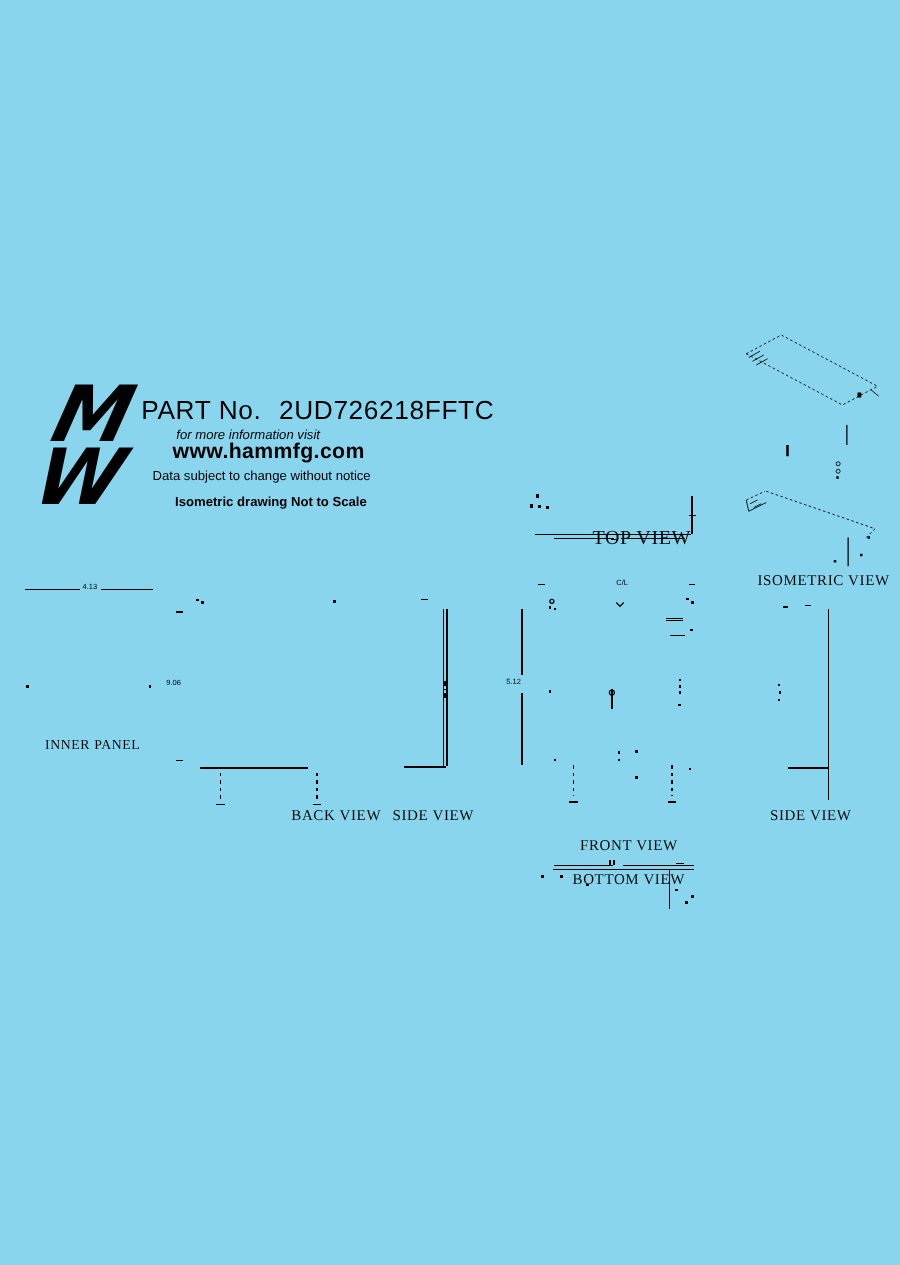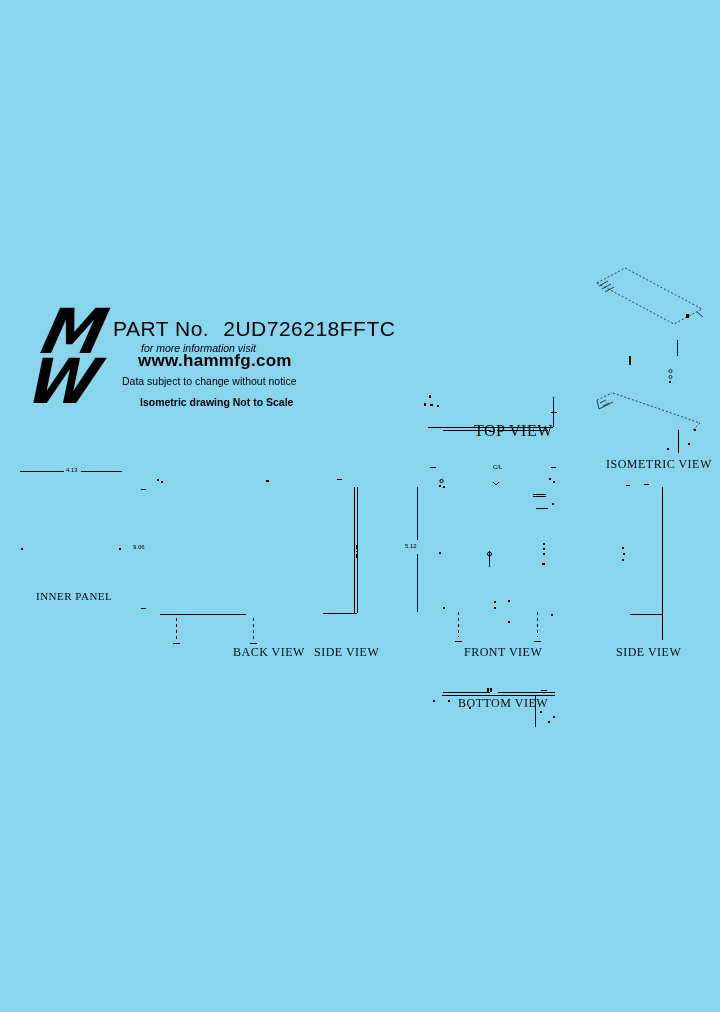--- a/index.html
+++ b/index.html
@@ -33,21 +33,21 @@
   
   .view-label{
     font-family:"Liberation Serif", serif;
     font-size:12px;letter-spacing:0.5px;white-space:nowrap;color:#0a0a0a;
   }
   .lbl-top{left:474px;top:422px;font-size:16px;}
   .lbl-iso{left:606px;top:457px;}
   .lbl-inner{left:36px;top:590px;font-size:11px;}
   .lbl-back{left:193px;top:645px;margin-left:40px;}
   .lbl-side-l{left:314px;top:645px;}
-  .lbl-front{left:464px;top:645px;text-align:right;}
+  .lbl-front{left:464px;top:669px;text-align:right;}
   .lbl-side-r{left:616px;top:645px;}
   .lbl-bottom{left:458px;top:696px;}
   
   .dim{
     font-family:"Liberation Sans", sans-serif;
     font-size:6px;line-height:6px;white-space:nowrap;color:#000;
   }
   .dim-inner{left:66px;top:467px;}
   .dim-back{left:133px;top:544px;}
   .dim-front{left:404px;top:543px;background:#89d5ee;padding:0 1px;}

